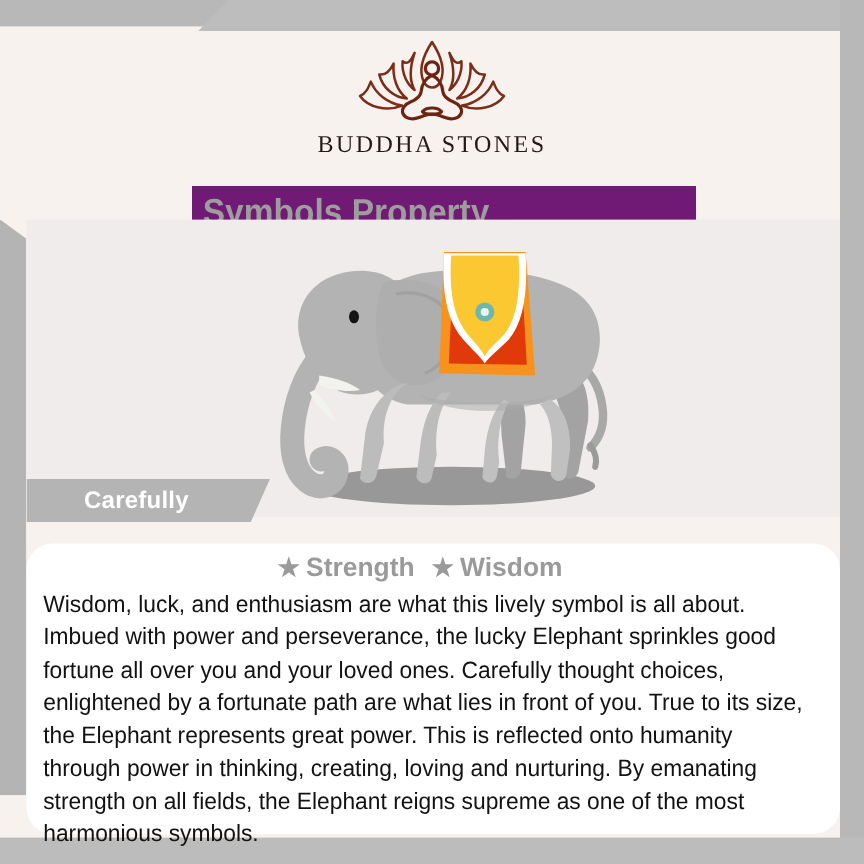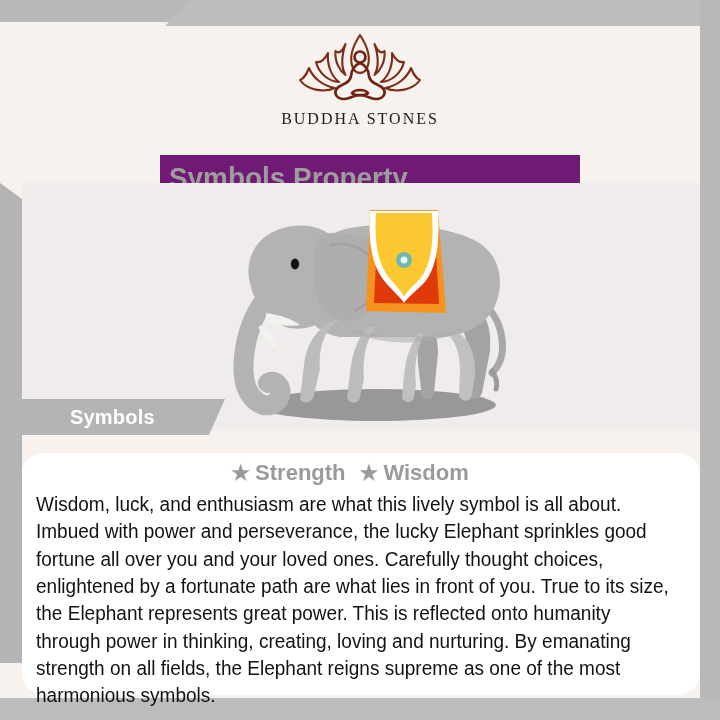--- a/index.html
+++ b/index.html
@@ -71,21 +71,21 @@
     position: absolute;
     left: 0; right: 0; top: 4px;
     display: flex;
     flex-direction: column;
     align-items: center;
   }
   .logo-mark { width: 150px; height: 78px; display: block; }
   .logo-word {
     margin-top: 2px;
     font-family: "Liberation Serif", serif;
-    font-size: 16px;
+    font-size: 20px;
     letter-spacing: 2.0px;
     color: #231a17;
     font-weight: 400;
   }
 
   
   .title-band {
     position: absolute;
     left: 140px; top: 129px;
     width: 420px; height: 46px;
@@ -312,21 +312,21 @@
 
         <circle cx="224" cy="73" r="8" fill="#6fb7ad"></circle>
         <circle cx="224" cy="73" r="3.4" fill="#e8f4f1"></circle>
       </svg>
     </span>
   </div>
 
   <div class="gap-strip"></div>
 
   <div class="label-banner">
-    <span class="label-text">Symbols</span>
+    <span class="label-text">Carefully</span>
   </div>
 
   <div class="panel">
     <div class="traits">
       <span class="star">★</span><span class="trait-word">Strength</span><span class="star">★</span><span class="trait-word">Wisdom</span>
     </div>
     <div class="body-text">Wisdom, luck, and enthusiasm are what this lively symbol is all about. Imbued with power and perseverance, the lucky Elephant sprinkles good fortune all over you and your loved ones. Carefully thought choices, enlightened by a fortunate path are what lies in front of you. True to its size, the Elephant represents great power. This is reflected onto humanity through power in thinking, creating, loving and nurturing. By emanating strength on all fields, the Elephant reigns supreme as one of the most harmonious symbols.</div>
   </div>
 
 </div>

